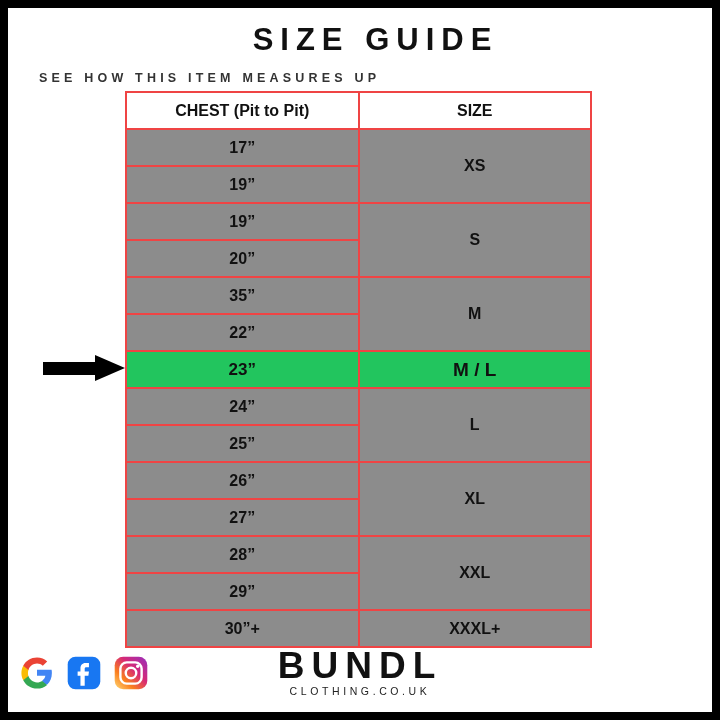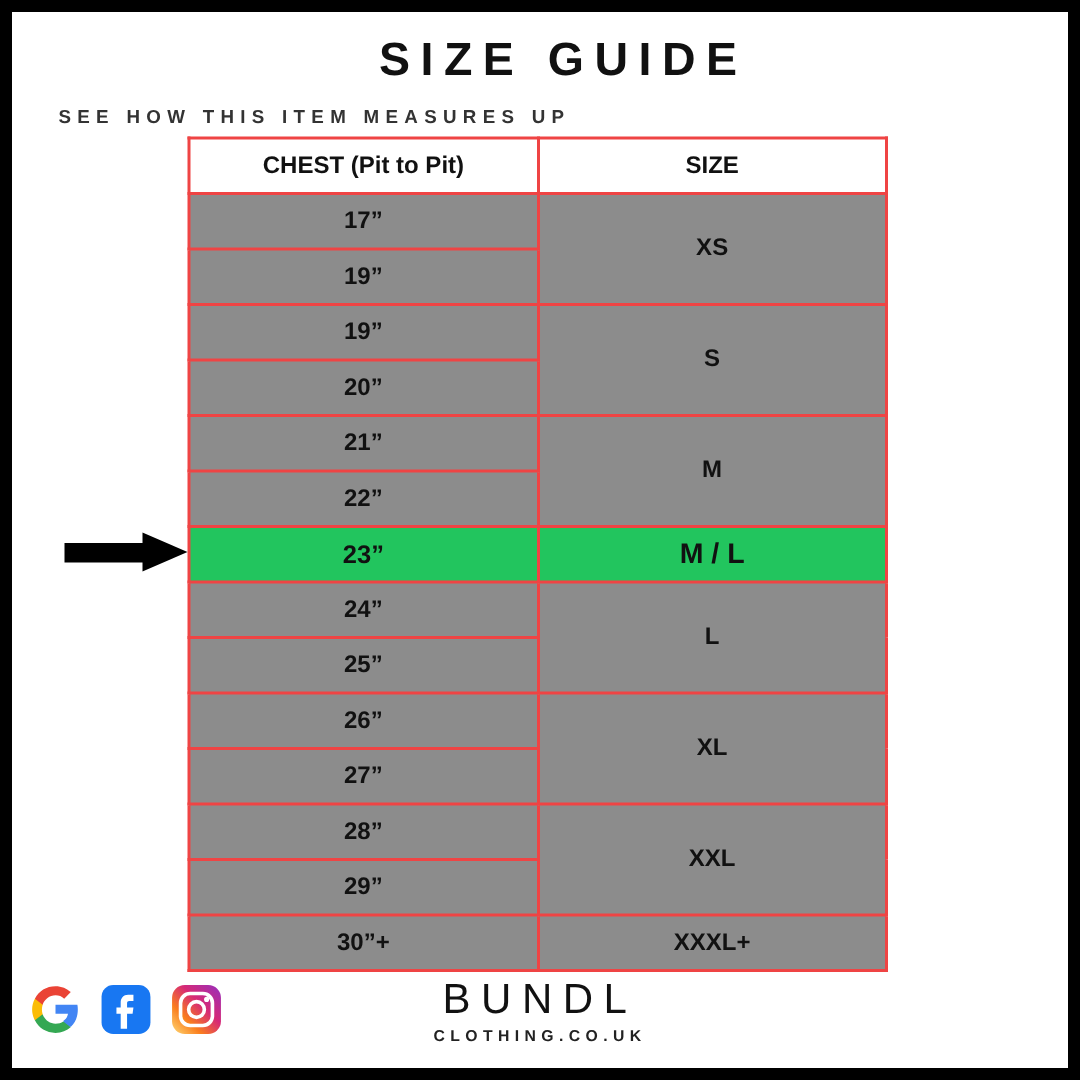--- a/index.html
+++ b/index.html
@@ -129,29 +129,29 @@
     display: block;
   }
   .brand {
     position: absolute;
     left: 0;
     right: 0;
     top: 0;
     text-align: center;
   }
   .brand .name {
-    font-size: 28px;
-    font-weight: normal;
+    font-size: 37px;
+    font-weight: bold;
     letter-spacing: 7px;
     color: #111111;
     line-height: 36px;
   }
   .brand .sub {
     font-size: 10.5px;
-    font-weight: bold;
+    font-weight: normal;
     letter-spacing: 3.6px;
     color: #222222;
     margin-top: 1px;
   }
   .trust {
     position: absolute;
     right: 10px;
     top: 12px;
     display: flex;
     align-items: center;
@@ -195,21 +195,21 @@
 
         <tr>
           <td class="meas">19”</td>
           <td class="sizecell" rowspan="2">S</td>
         </tr>
         <tr>
           <td class="meas">20”</td>
         </tr>
 
         <tr>
-          <td class="meas">21”</td>
+          <td class="meas">35”</td>
           <td class="sizecell" rowspan="2">M</td>
         </tr>
         <tr>
           <td class="meas">22”</td>
         </tr>
 
         <tr class="highlight">
           <td class="meas">23”</td>
           <td class="sizecell">M / L</td>
         </tr>

